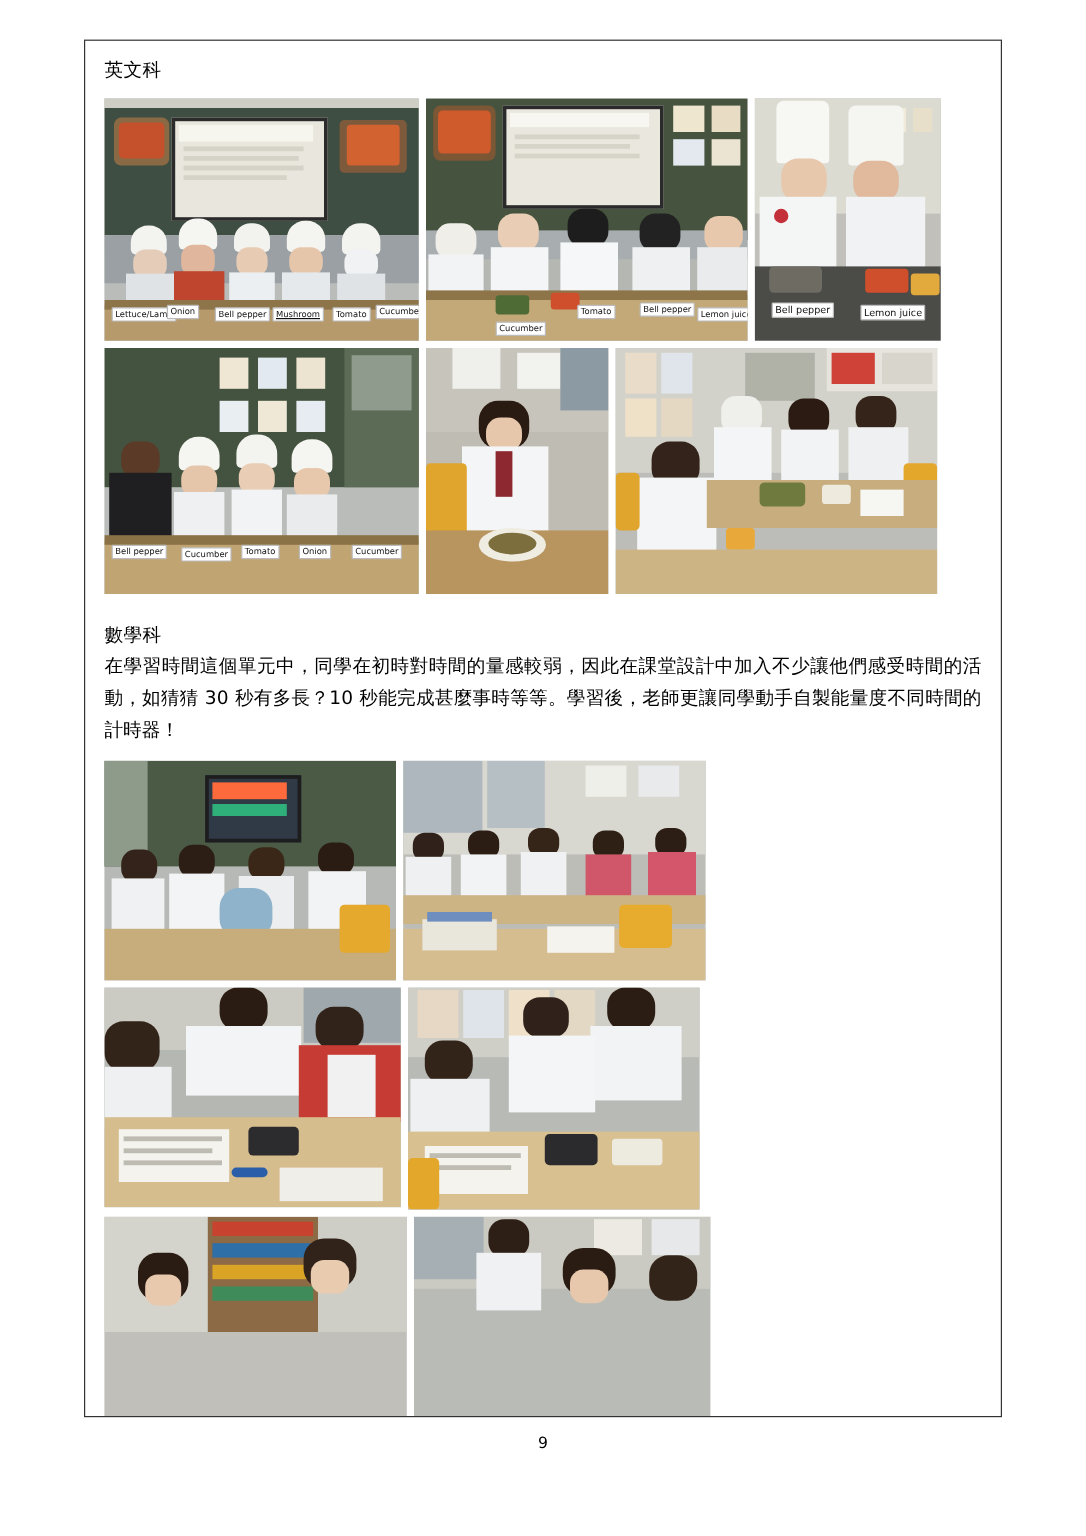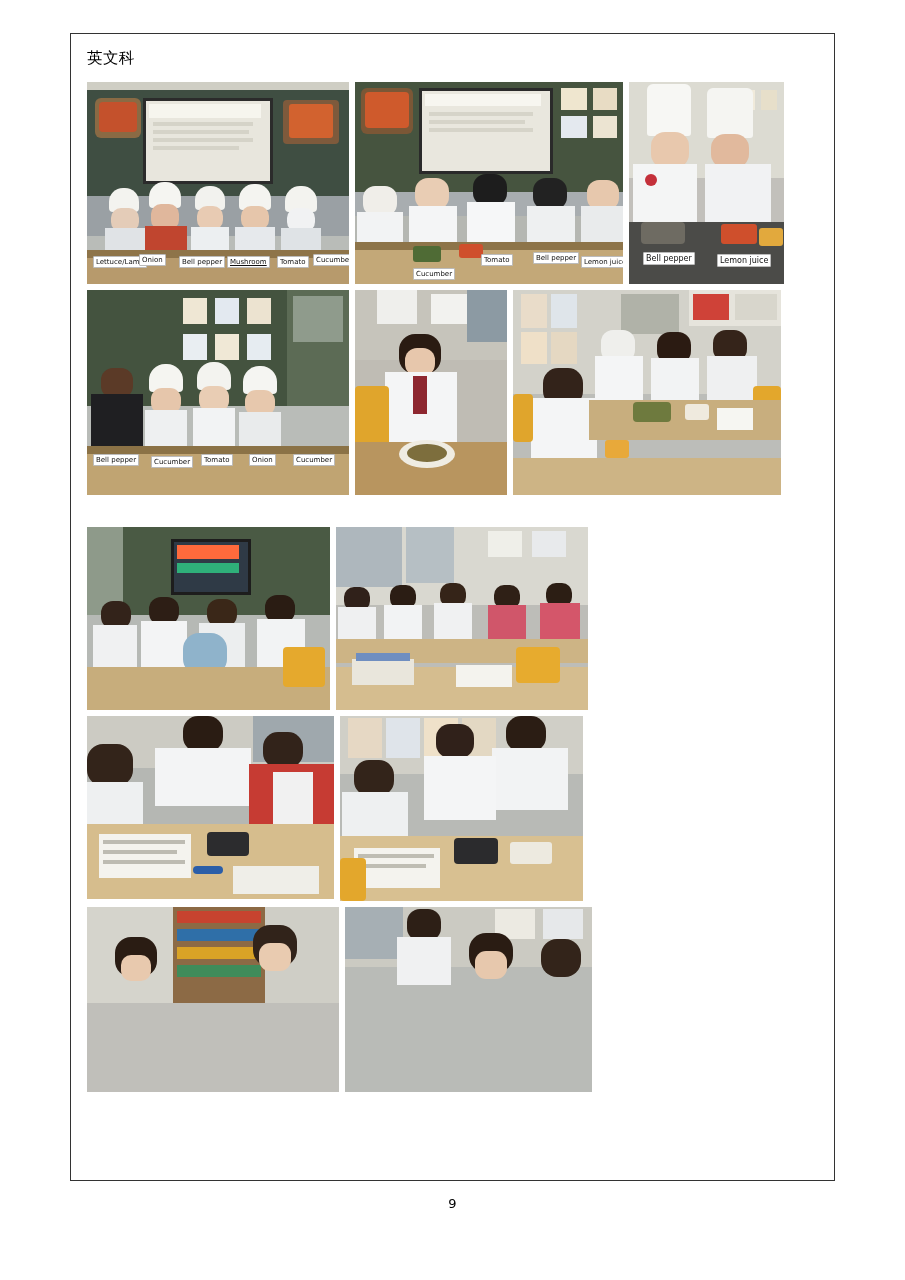--- a/index.html
+++ b/index.html
@@ -276,20 +276,22 @@
         <div class="bowl" style="left:120px;top:112px;width:38px;height:20px;background:#6e7a3e;border-radius:4px;"></div>
         <div class="bowl" style="left:172px;top:114px;width:24px;height:16px;background:#efeade;border-radius:3px;"></div>
         <div class="paper" style="left:204px;top:118px;width:36px;height:22px;background:#f6f6f2;"></div>
         <div class="bowl" style="left:92px;top:150px;width:24px;height:18px;background:#e8a93a;border-radius:3px;"></div>
       </div>
 
     </div>
 
     <div class="spacer-20"></div>
 
+    <div class="section-title">數學科</div>
+    <div class="body-text">在學習時間這個單元中，同學在初時對時間的量感較弱，因此在課堂設計中加入不少讓他們感受時間的活動，如猜猜 30 秒有多長？10 秒能完成甚麼事時等等。學習後，老師更讓同學動手自製能量度不同時間的計時器！</div>
 
     <div class="photo-grid">
 
       <div class="photo" style="width:243px;height:183px;background:#b6b9b5;">
         <div class="board" style="left:0;top:0;width:243px;height:88px;background:#4a5a44;"></div>
         <div class="screen" style="left:84px;top:12px;width:74px;height:50px;background:#2f3a46;border:3px solid #1d1d1d;"></div>
         <div class="paper" style="left:90px;top:18px;width:62px;height:14px;background:#ff6a3c;"></div>
         <div class="paper" style="left:90px;top:36px;width:62px;height:10px;background:#2fb07a;"></div>
         <div class="wall" style="left:0;top:0;width:36px;height:88px;background:#8e9a8a;"></div>
         <div class="kid" style="left:14px;top:74px;width:30px;height:28px;background:#33231a;border-radius:12px;"></div>

